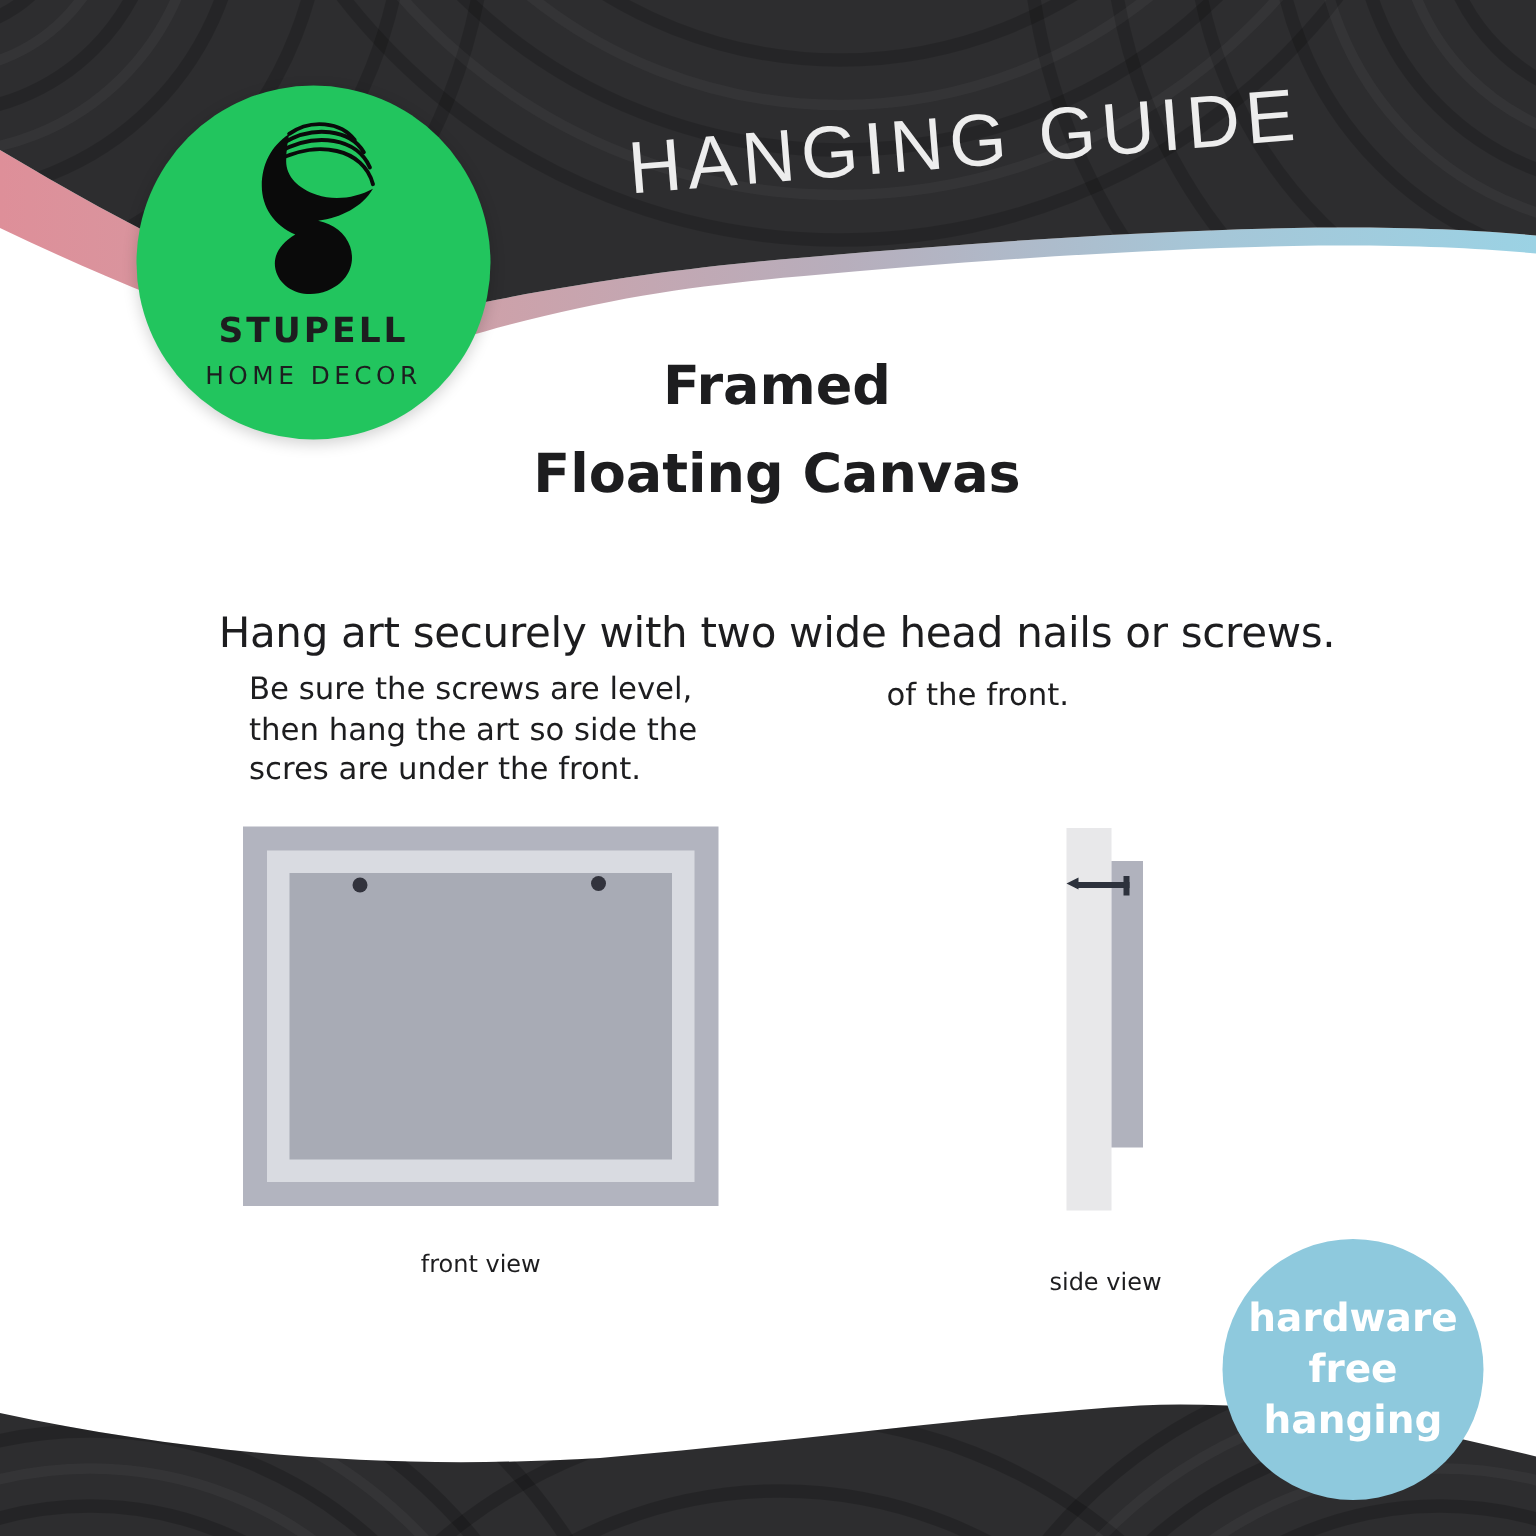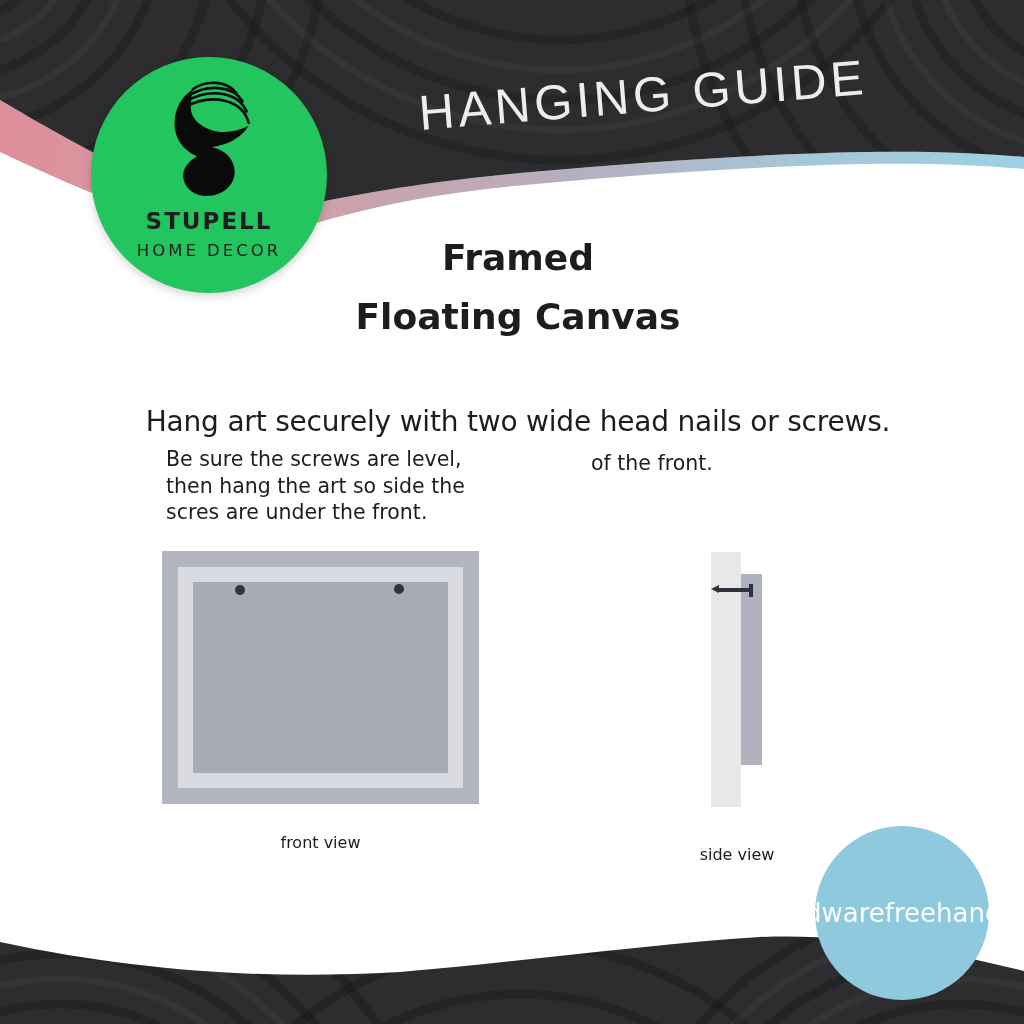--- a/index.html
+++ b/index.html
@@ -66,22 +66,22 @@
   .nail{left:711px;top:582px;width:44px;height:16px;}
   .nail-shaft{left:6px;top:6px;width:36px;height:3.5px;}
   .nail-head{left:38px;top:2px;width:4px;height:13px;}
   .nail-tip{left:0;top:3px;width:0;height:0;
     border-top:4.5px solid transparent;border-bottom:4.5px solid transparent;
     border-right:8px solid #2d323d;}
 
   
   .badge-circle{
     left:815px;top:826px;width:174px;height:174px;border-radius:50%;
-    display:flex;flex-direction:row;justify-content:center;align-items:center;
-    text-align:center;font-size:26px;line-height:34px;font-weight:400;color:#ffffff;
+    display:flex;flex-direction:column;justify-content:center;align-items:center;
+    text-align:center;font-size:26px;line-height:34px;font-weight:700;color:#ffffff;
     z-index:5;
   }
 
   .footer-svg{position:absolute;left:0;top:914px;}
 </style>
 </head>
 <body>
 
 <div class="canvas">
 

